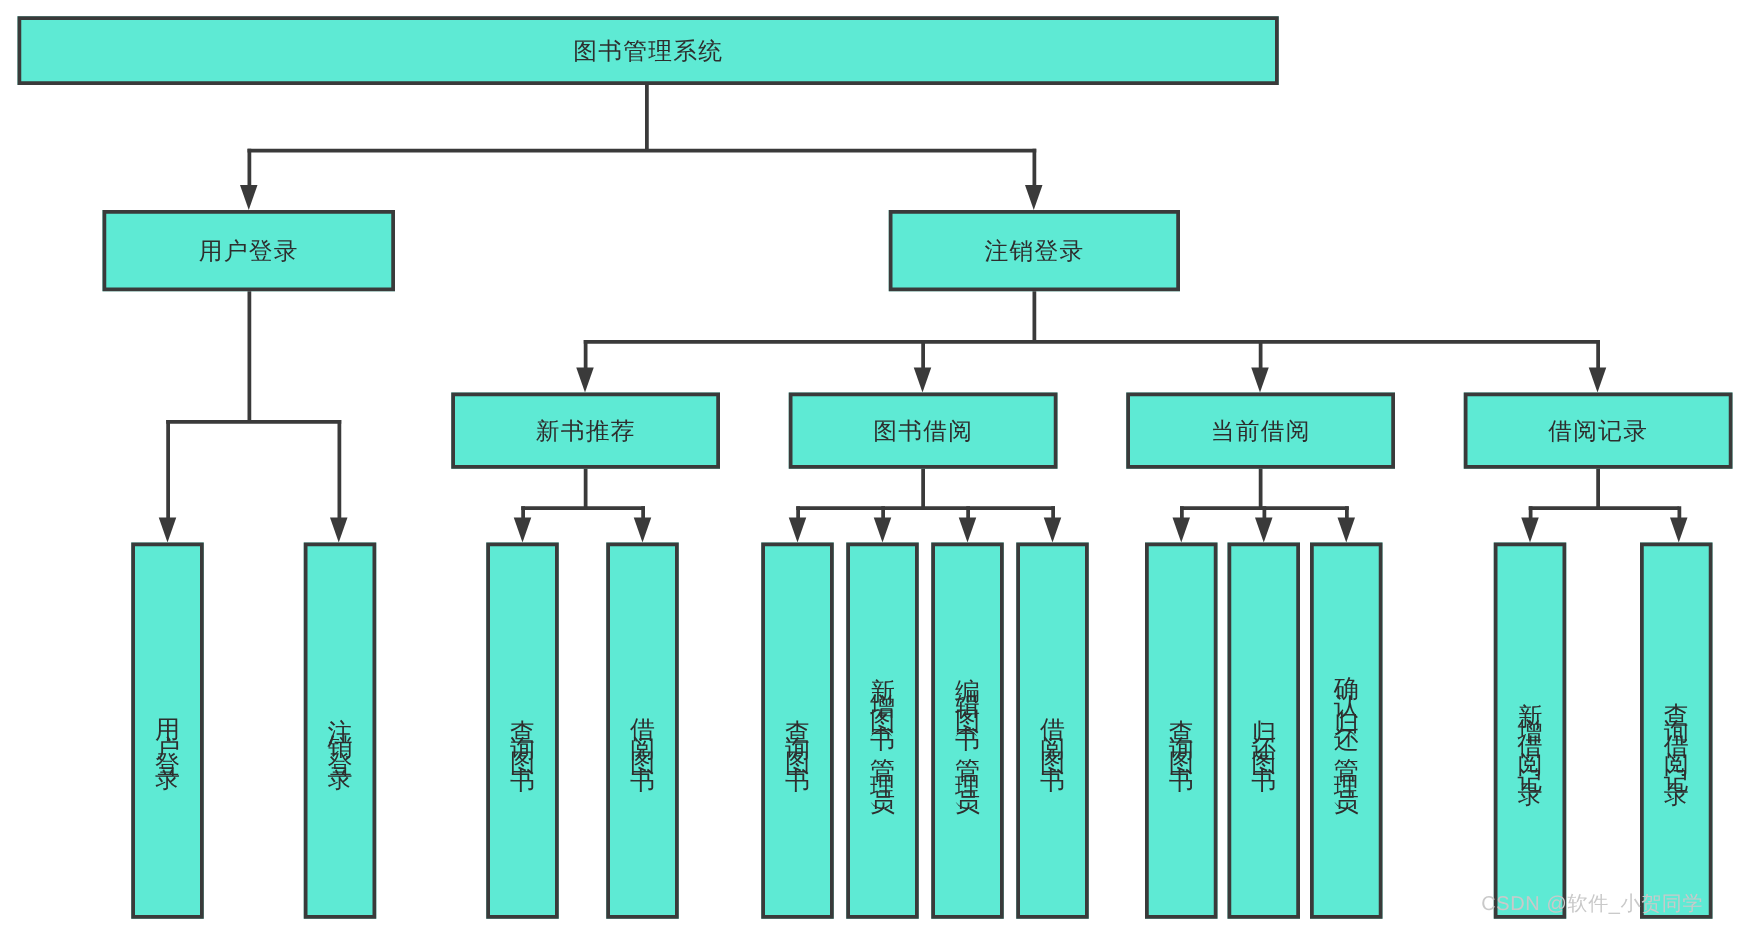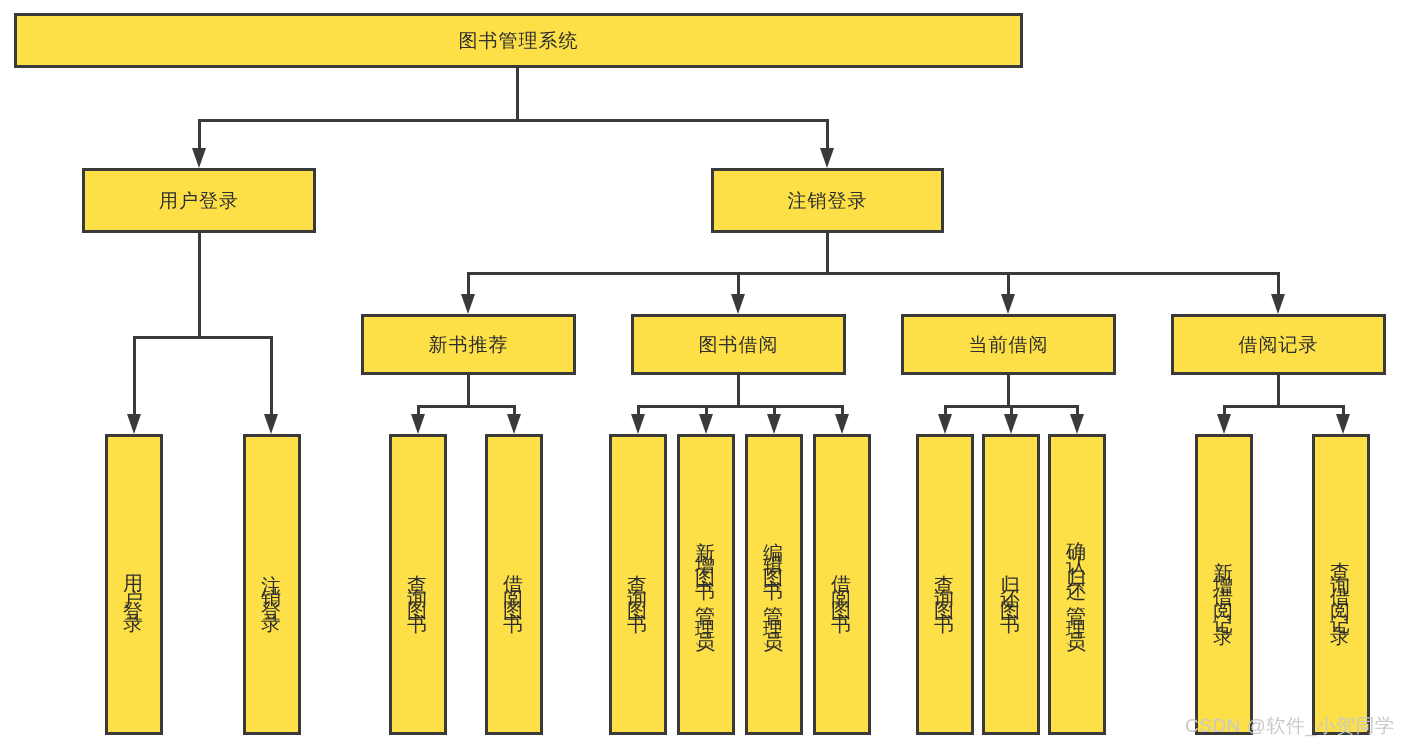--- a/index.html
+++ b/index.html
@@ -10,21 +10,21 @@
   .stage{
     position:relative;
     width:1405px;
     height:747px;
     background:var(--background,#fff);
     overflow:hidden;
   }
   .box{
     position:absolute;
     box-sizing:border-box;
-    background:#fde047;
+    background:#5eead4;
     border:3px solid var(--line,#3a3a3a);
     color:var(--text,#2e2e2e);
     display:flex;
     align-items:center;
     justify-content:center;
     font-size:19px;
     letter-spacing:1px;
     white-space:nowrap;
   }
   .box.v{
@@ -47,21 +47,21 @@
   .arrow{
     position:absolute;
     width:0;height:0;
     border-left:7px solid transparent;
     border-right:7px solid transparent;
     border-top:20px solid var(--line,#3a3a3a);
   }
   .watermark{
     position:absolute;
     color:var(--watermark,#c9c9c9);
-    font-size:19px;
+    font-size:16px;
     letter-spacing:0.5px;
   }
 </style>
 </head>
 <body>
 
 <div class="stage">
 
   <div class="box" style="left:14px;top:13px;width:1009px;height:55px">图书管理系统</div>
 

